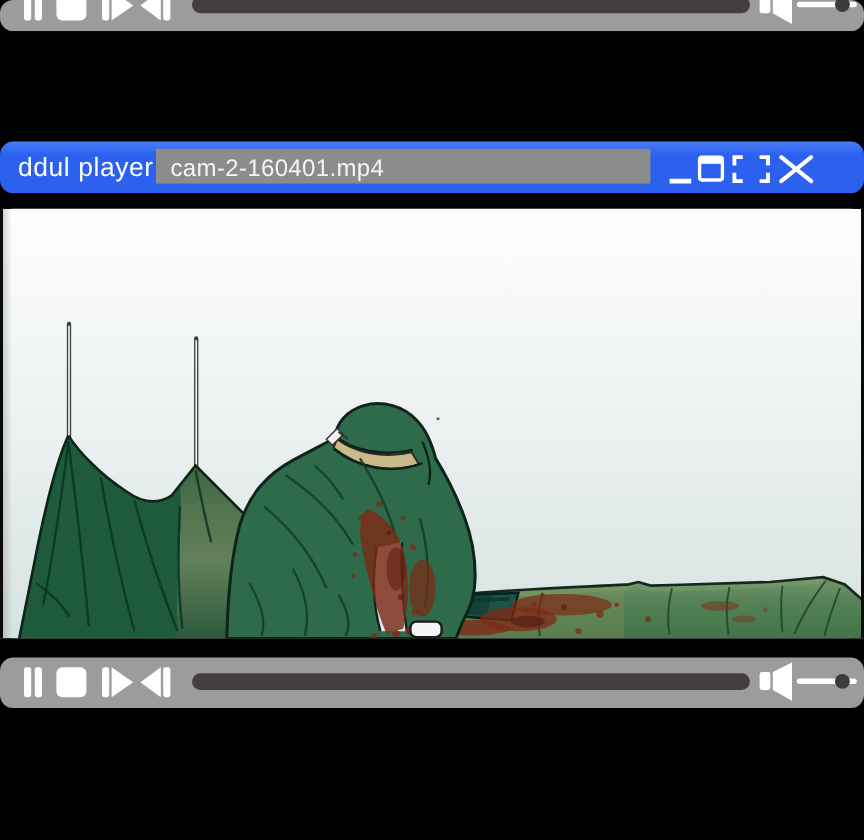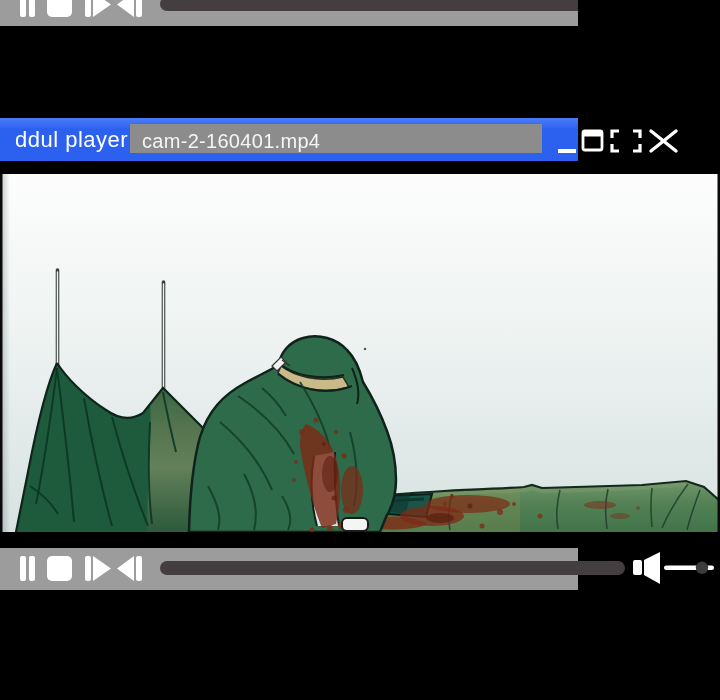--- a/index.html
+++ b/index.html
@@ -1,18 +1,18 @@
 <!DOCTYPE html>
 <html style="--title-blue: #2c61ef; --title-blue-light: #4a7cf7; --filename-gray: #8c8c8c; --bar-gray: #9c9c9c; --progress-dark: #453e41; --knob-dark: #3c3c3c; --icon-white: #ffffff; --drape-green: #1d5b3c; --gown-green: #2e6b4a; --table-green: #558257; --blood-red: #7d2a16; --tray-teal: #1d5448; --skin-tan: #c9ba8a; --glove-white: #f4f6f3;"><head>
 <meta charset="utf-8">
 <style>
   html,body{margin:0;padding:0;background:#000;}
   #screen{position:relative;width:720px;height:700px;background:#000;overflow:hidden;
           font-family:"Liberation Sans",sans-serif;}
-  .abs{position:absolute;left:0;width:578px;}
+  .abs{position:absolute;left:0;width:720px;border-radius:11px;}
   .black{background:#000;}
   .bar{background:var(--bar-gray);}
   
   #top-bar{top:0;height:26px;overflow:hidden;}
   #top-bar svg{display:block;margin-top:-16px;}
   
   #title-bar{top:118px;height:43px;background:linear-gradient(180deg,var(--title-blue-light) 0%,var(--title-blue) 26%);}
   #app-title{position:absolute;left:15px;top:9px;color:#fff;font-size:22px;letter-spacing:.5px;}
   #filename-box{position:absolute;left:130px;top:6px;width:412px;height:29px;background:var(--filename-gray);
                 display:flex;align-items:flex-end;}

